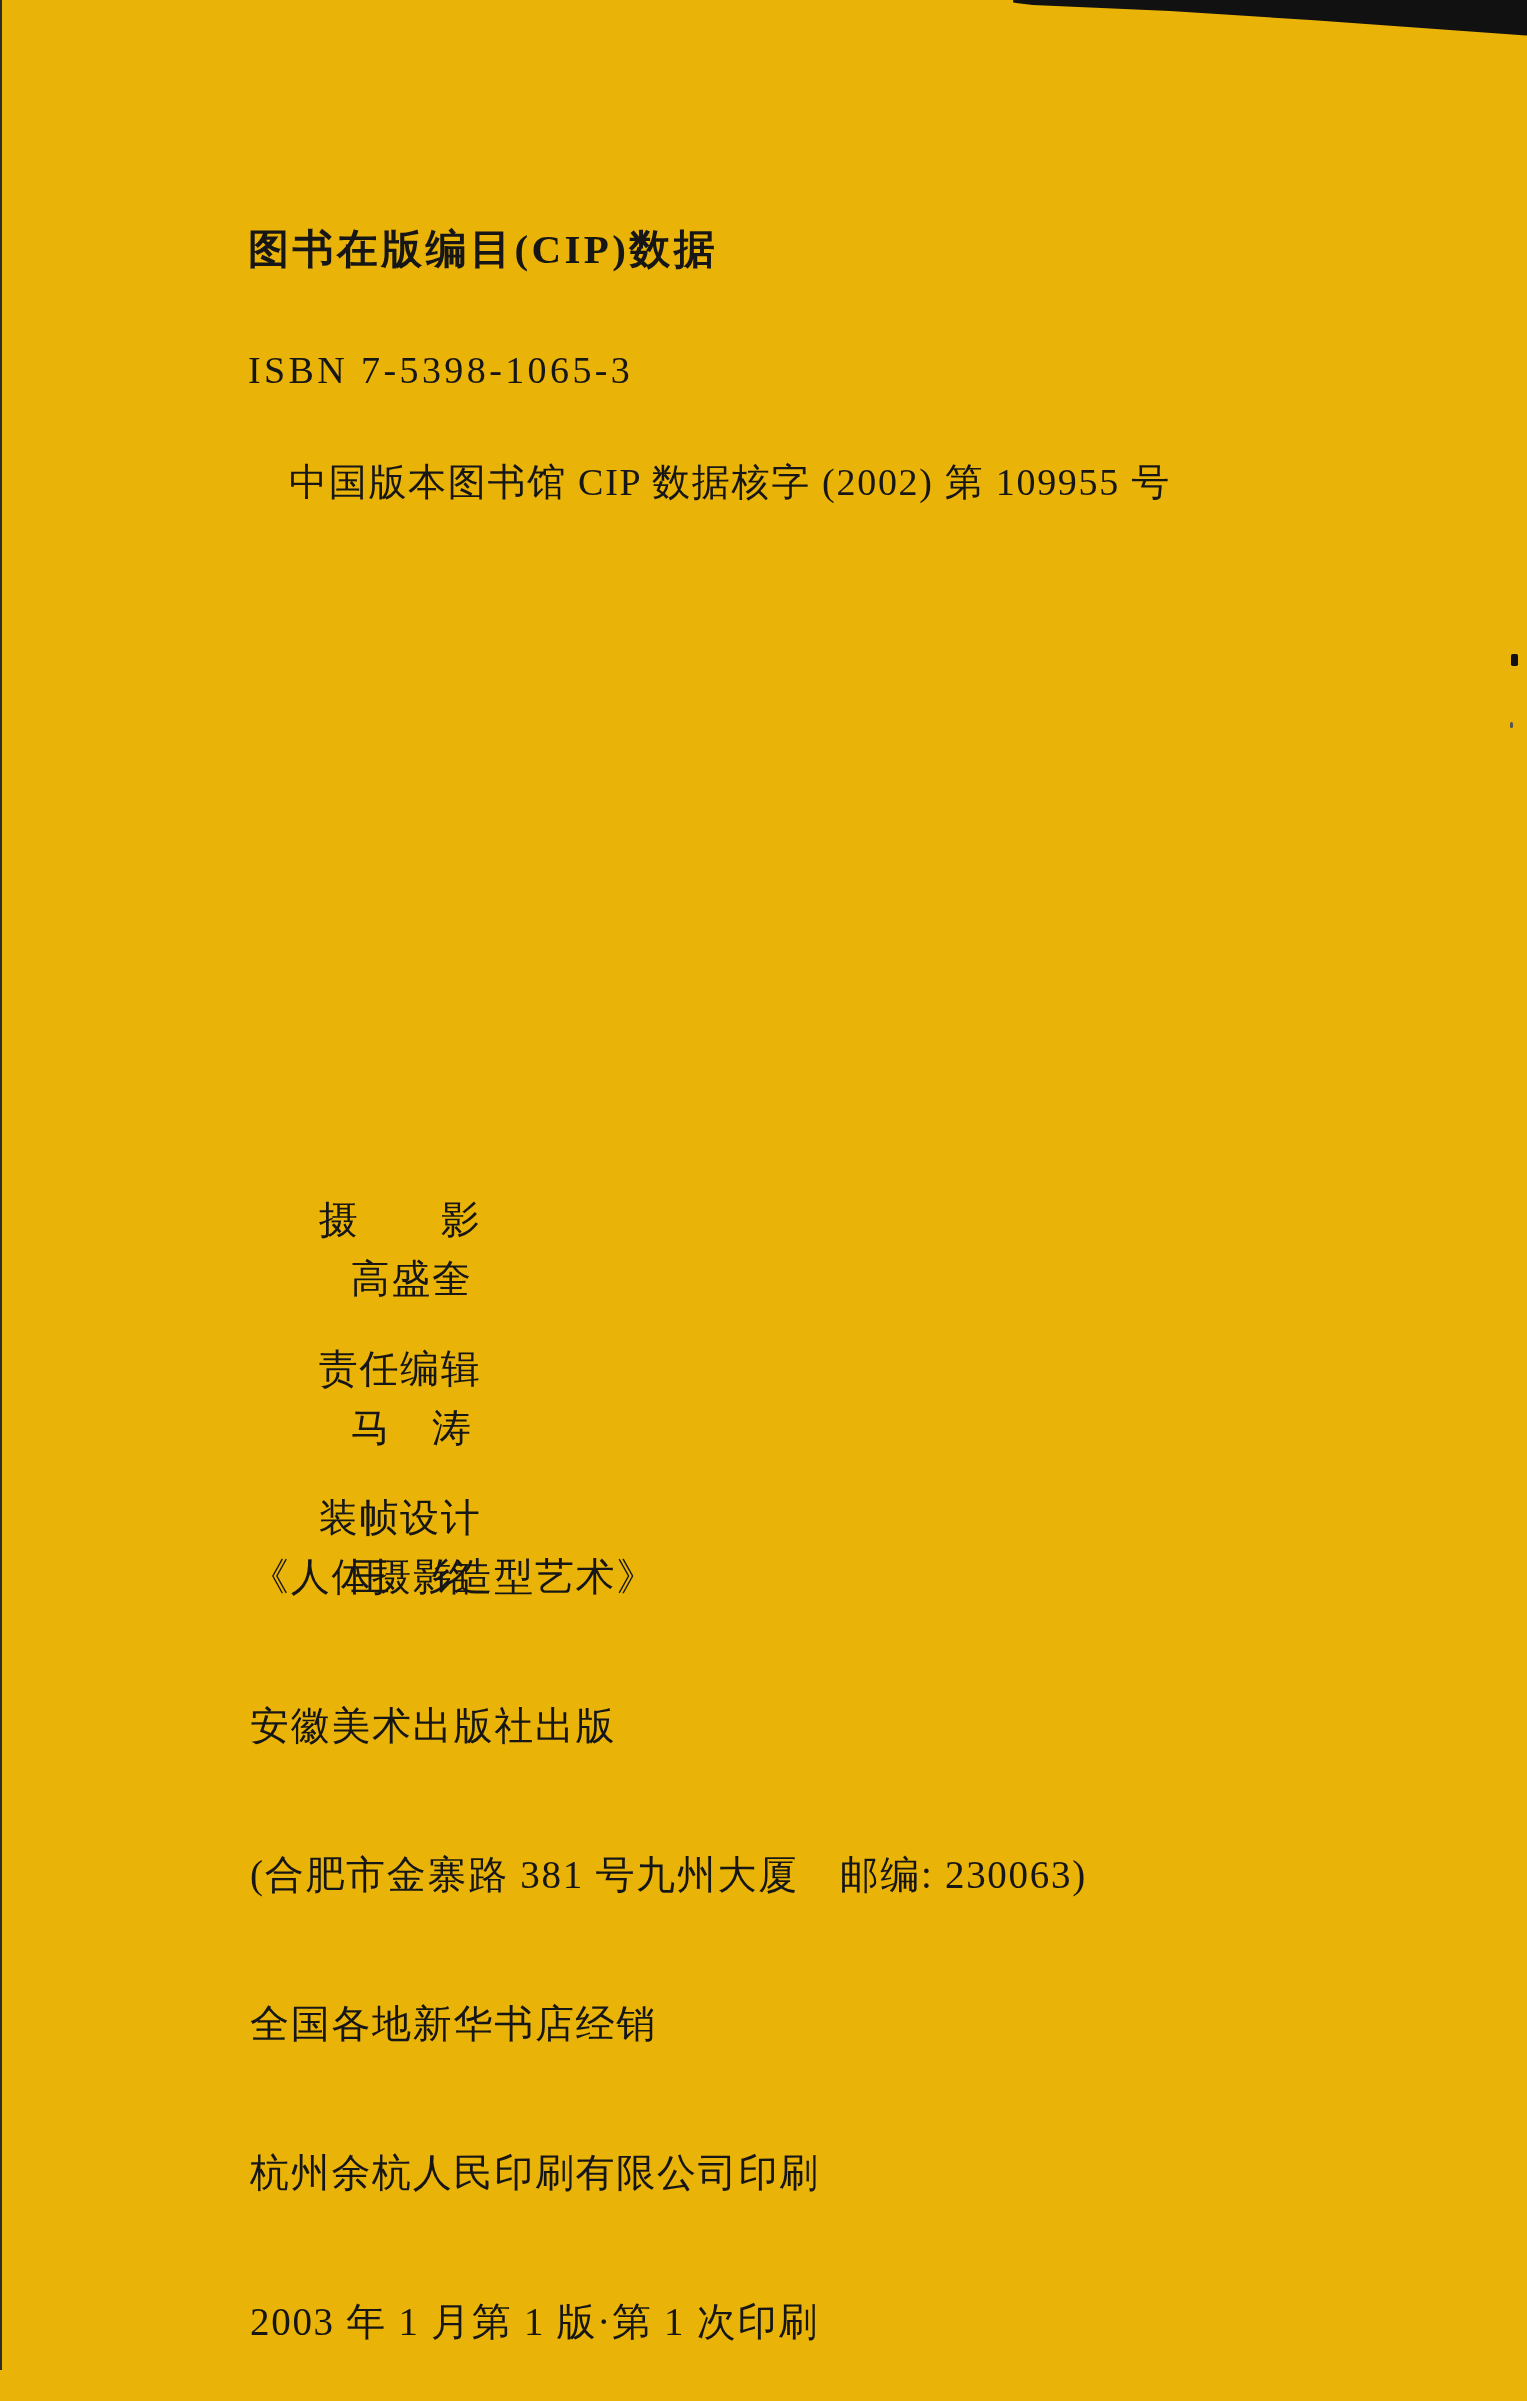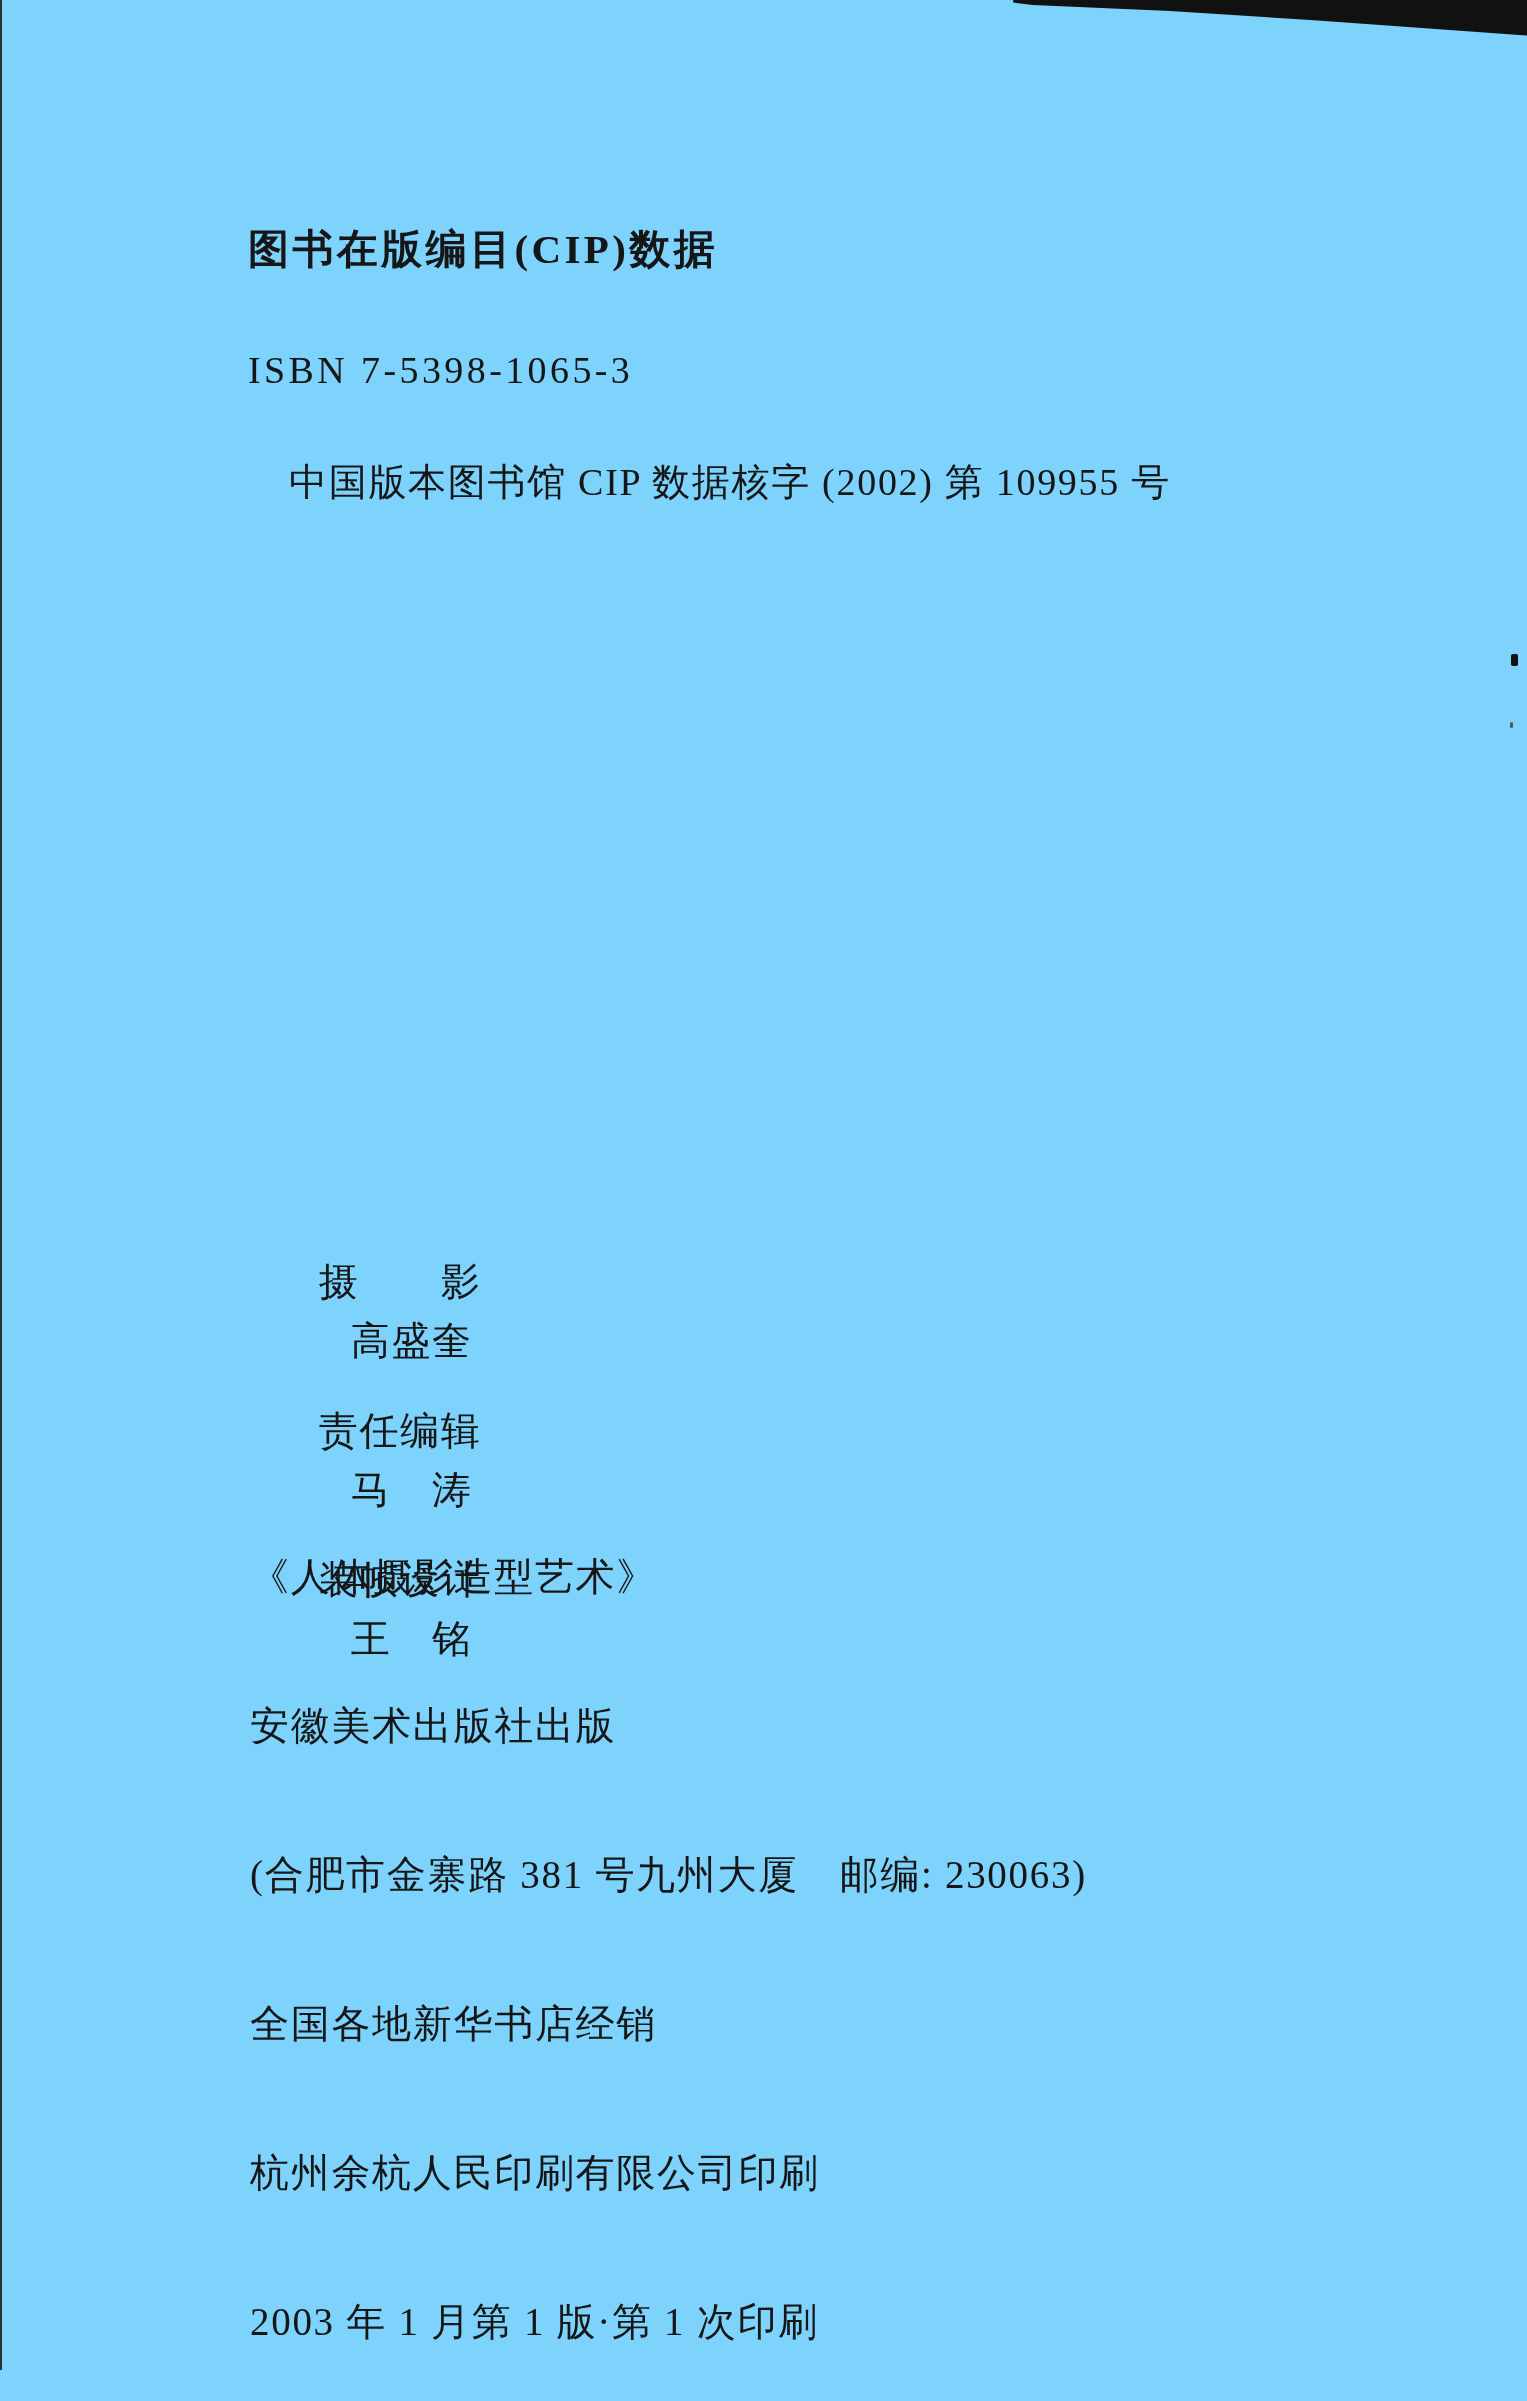--- a/index.html
+++ b/index.html
@@ -1,36 +1,36 @@
 <!DOCTYPE html>
 <html style="font-size:13.6px"><head>
 <meta charset="utf-8">
 <style>
   html,body{margin:0;padding:0;background:#9a9a9a;}
   #page{
     position:relative;
     width:1528px;height:2401px;
-    background:#7dd3fc;
+    background:#eab308;
     overflow:hidden;
     font-family:"Liberation Serif","DejaVu Serif",serif;
     color:#161616;
   }
   .abs{position:absolute;white-space:pre;}
   
   .cip-header{
     left:248px;top:222px;
     font-size:41px;font-weight:bold;letter-spacing:3.4px;
   }
   .cip-line{font-size:38px;letter-spacing:1.7px;line-height:48px;}
   .cip-l1{left:293px;top:299px;}
   .cip-l2{left:248px;top:346px;letter-spacing:3.4px;}
   .cip-l3{left:295px;top:410px;}
   .cip-l4{left:289px;top:458px;}
   
-  .credits{left:250px;top:1103px;font-size:39px;letter-spacing:1.7px;}
+  .credits{left:250px;top:1041px;font-size:39px;letter-spacing:1.7px;}
   .credit-row{height:59px;line-height:59px;white-space:pre;}
   .credit-role{display:inline-block;width:170px;white-space:pre;}
   .credit-name{display:inline-block;margin-left:32px;white-space:pre;}
   
   .colophon{left:250px;top:1457px;font-size:39px;letter-spacing:1.7px;}
   .colophon div{height:59px;line-height:59px;white-space:pre;}
   
   .left-edge-line{left:0;top:0;width:1.7px;height:2370px;background:#2e2e2e;}
   .speck1{left:1511px;top:654px;width:6.8px;height:12px;background:#111;border-radius:1.7px;}
   .speck2{left:1510px;top:722px;width:3.4px;height:6px;background:#555;border-radius:1.7px;}

